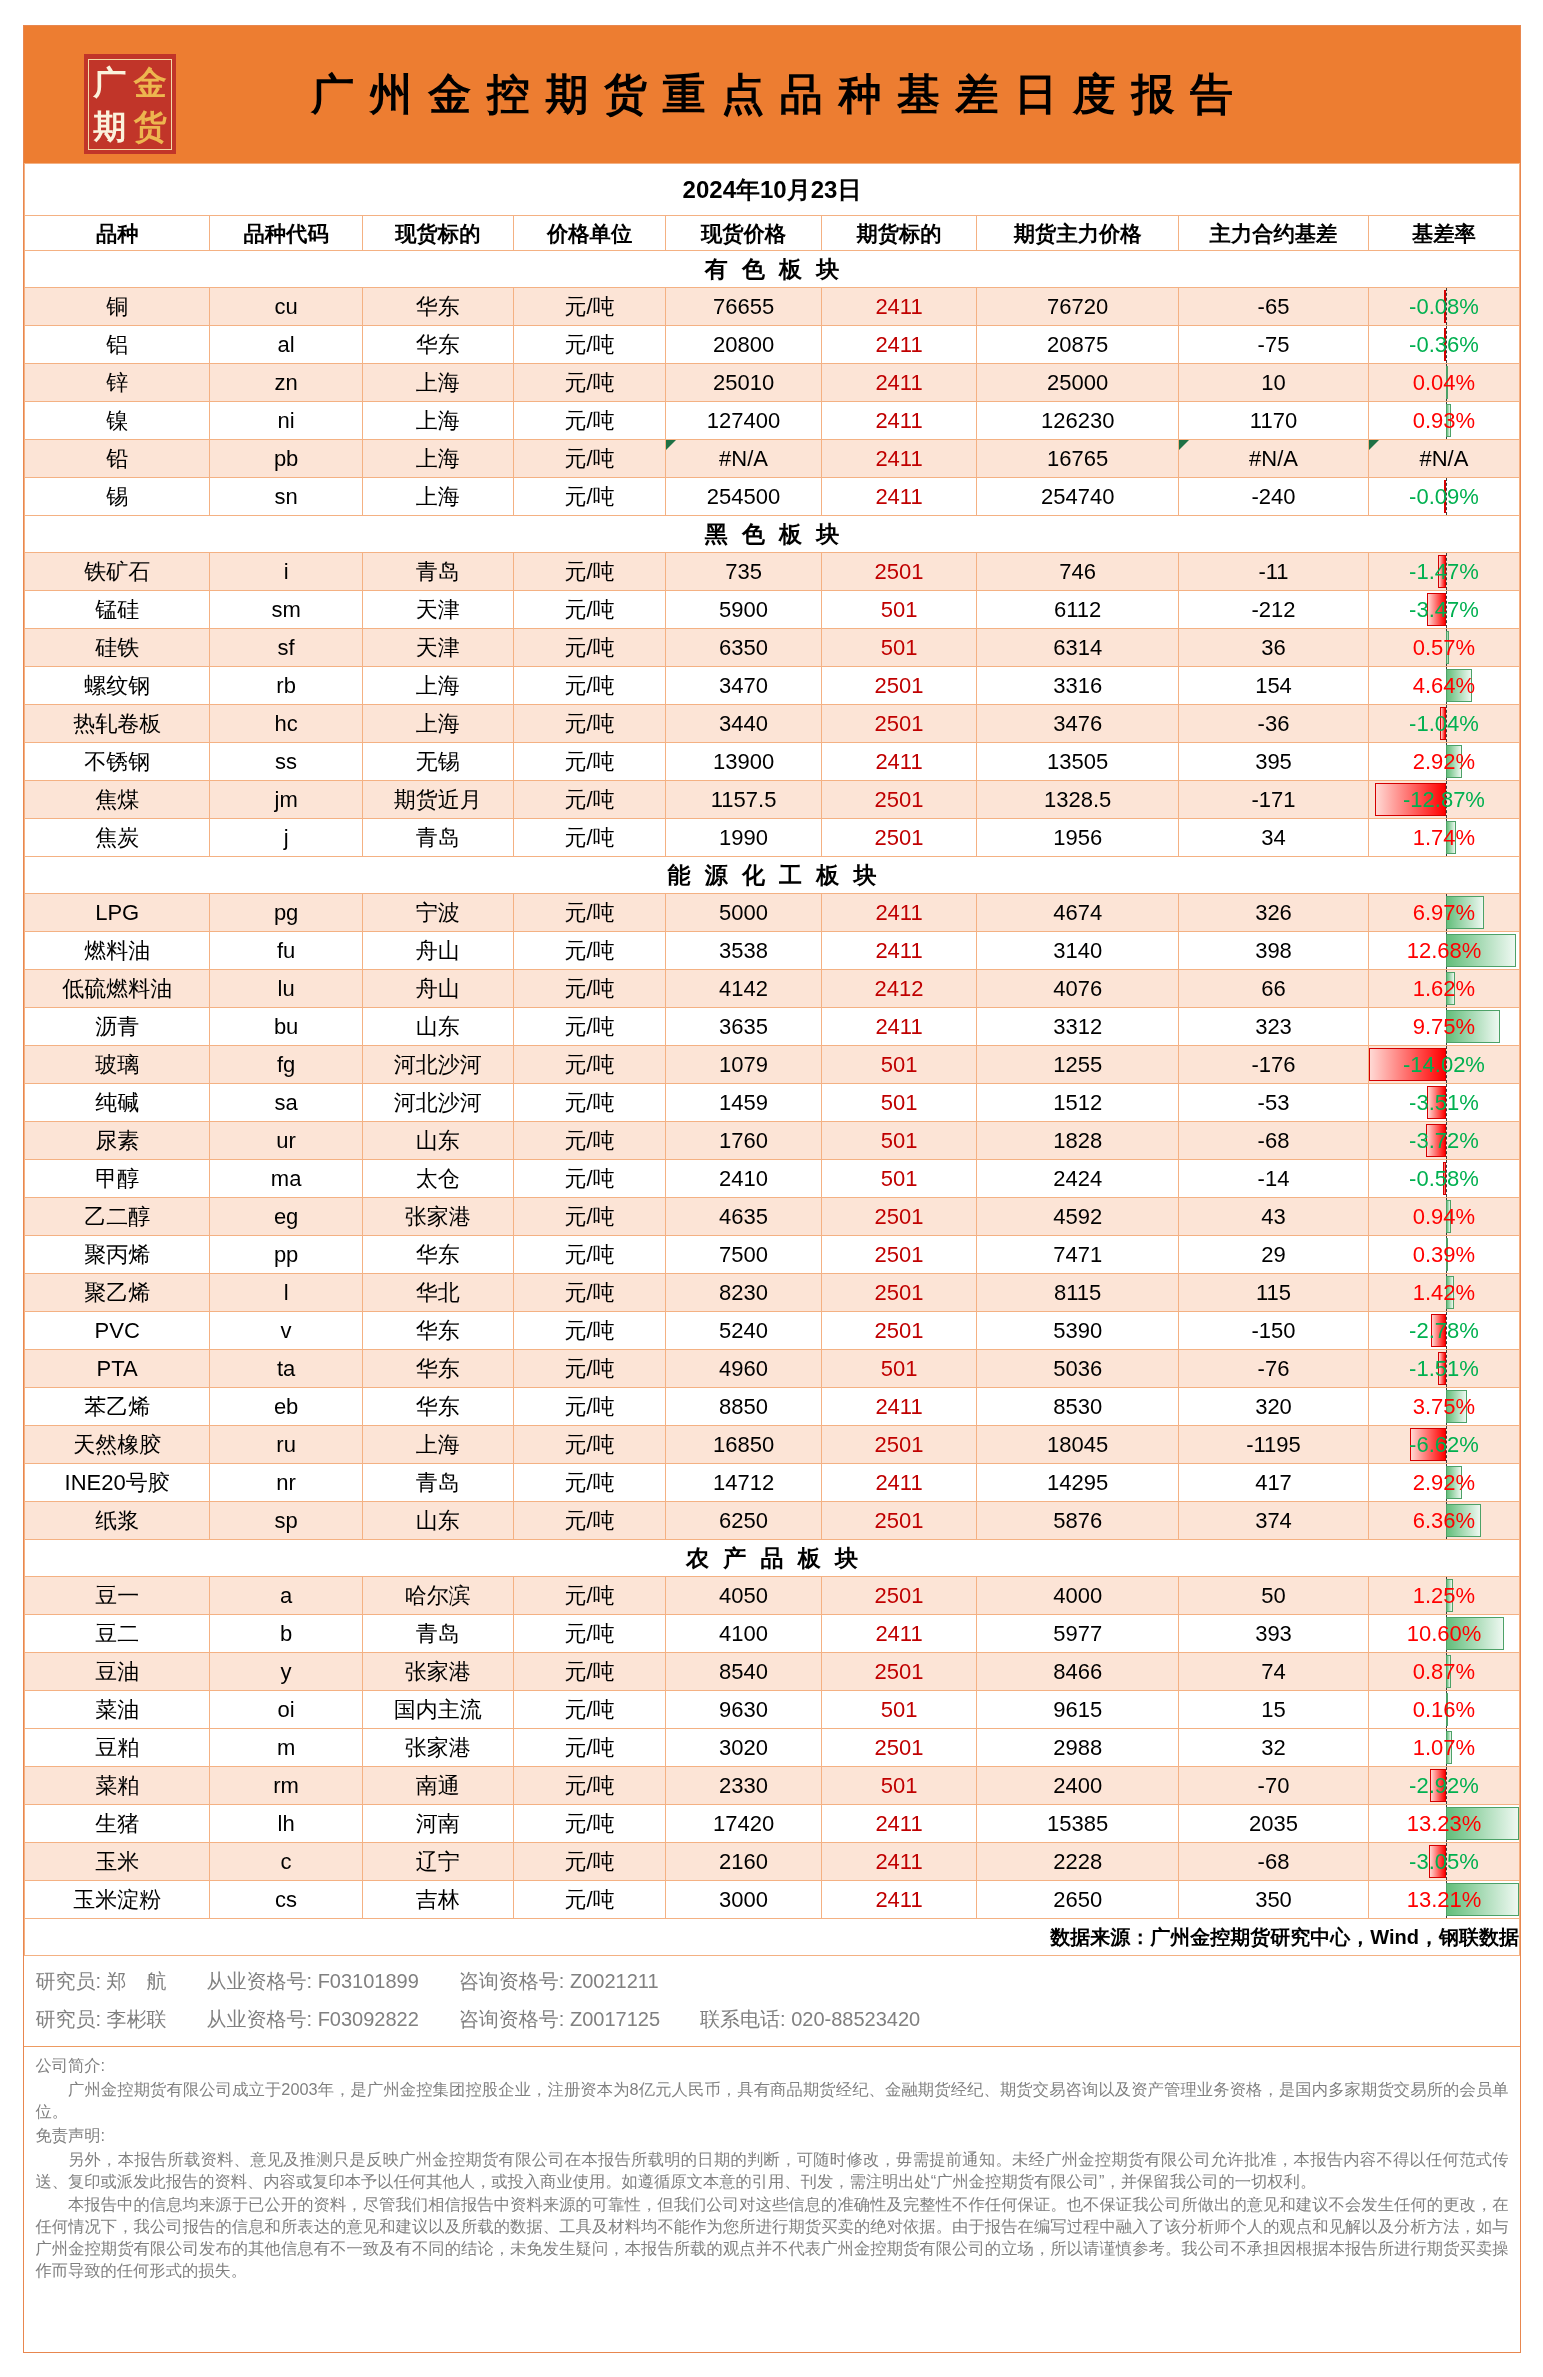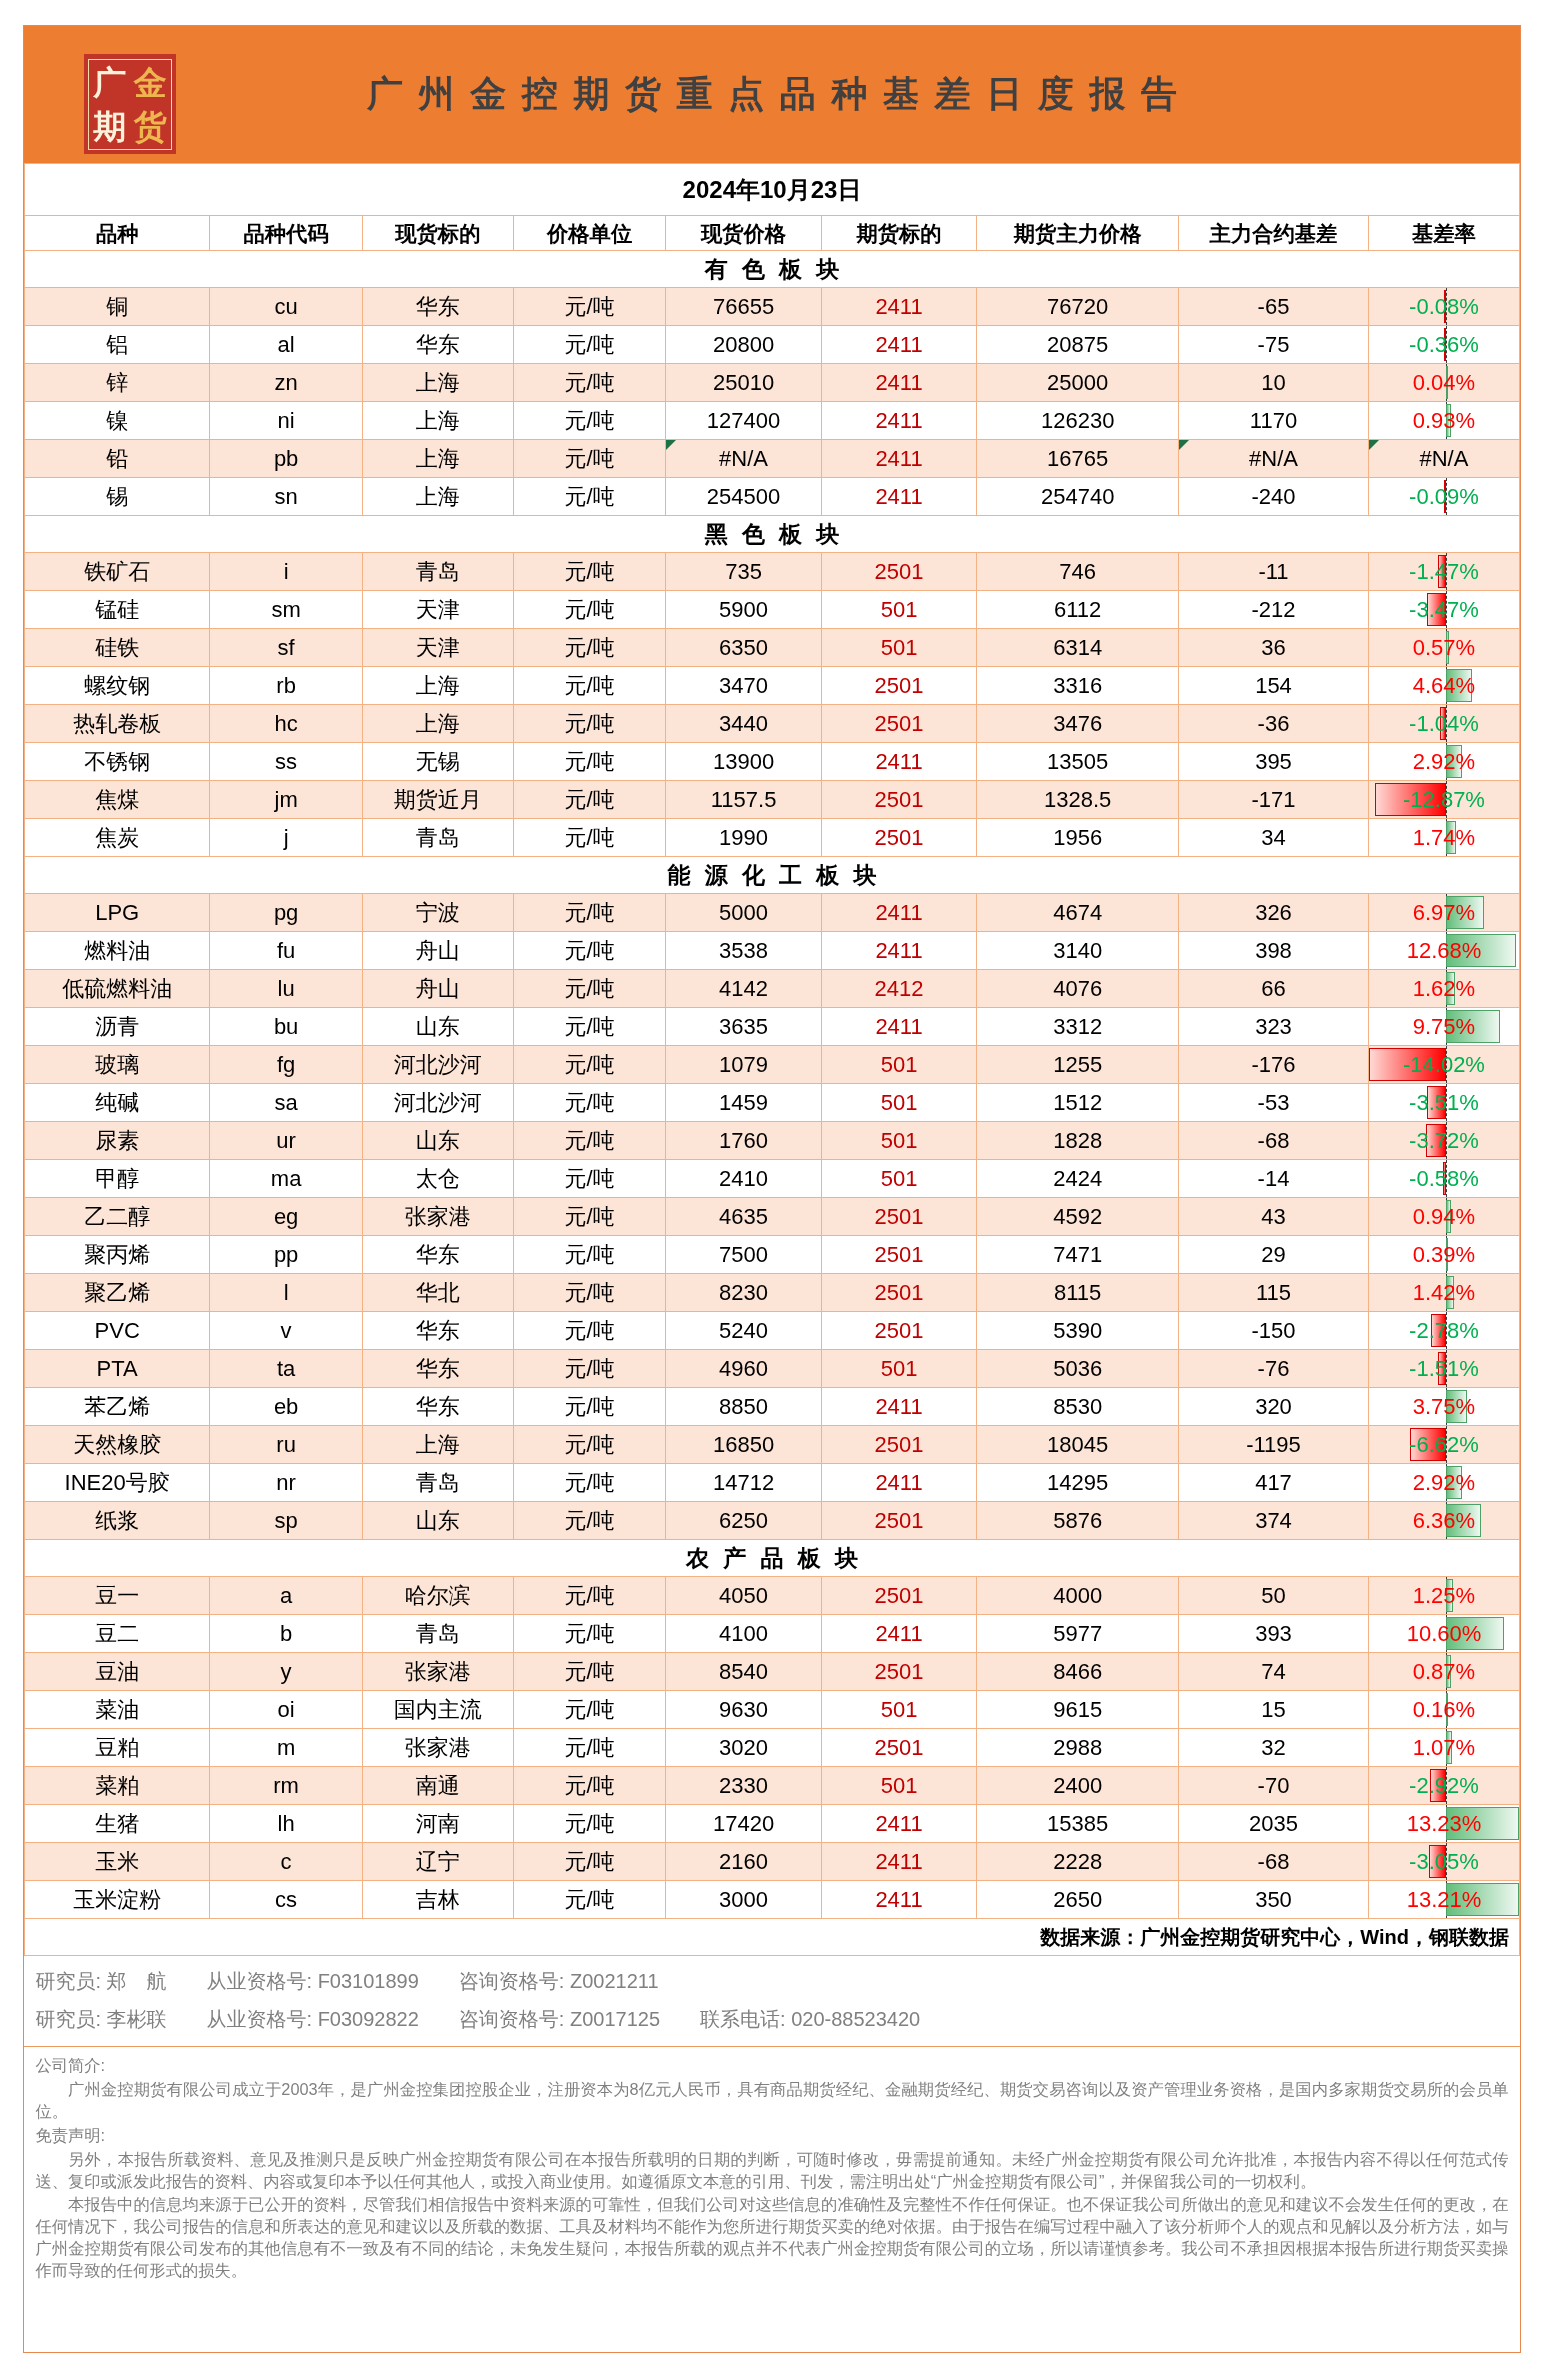--- a/index.html
+++ b/index.html
@@ -11,34 +11,34 @@
   html,body{background:#fff;}
   body{width:1543px; height:2377px; position:relative; font-family:"Liberation Sans","DejaVu Sans",sans-serif; color:#000;}
   .report{position:absolute; left:23px; top:25px; width:1498px; min-height:2328px; border:0.7px solid #E8874F; background:#fff;}
 
   
   .banner{height:137px; background:var(--banner); position:relative; display:flex; align-items:center; justify-content:center;}
   .logo{position:absolute; left:60px; top:28.4px; width:92px; height:100px; background:var(--logo-red); padding:4.3px;}
   .logo-inner{width:100%; height:100%; border:1.4px solid #F2DCA8; display:grid; grid-template-columns:1fr 1fr; align-items:center; justify-items:center; font-size:33px; font-weight:bold; line-height:1;}
   .lg-cream{color:var(--logo-cream);}
   .lg-gold{color:var(--logo-gold);}
-  .title{color:#404040; font-size:36px; font-weight:bold; letter-spacing:15.6px; text-indent:15.6px; font-family:Liberation Mono, monospace; white-space:nowrap;}
+  .title{color:#000000; font-size:43px; font-weight:bold; letter-spacing:15.6px; text-indent:15.6px; font-family:Liberation Mono, monospace; white-space:nowrap;}
 
   
   table.basis{width:100%; border-collapse:collapse; table-layout:fixed;}
   table.basis td, table.basis th{border:0.7px solid var(--grid); text-align:center; vertical-align:middle; position:relative; overflow:hidden;}
   tr.date-row td{height:52px; background:#fff; font-size:24px; font-weight:bold;}
   tr.header-row th{height:35px; background:#fff; font-size:21.3px; font-weight:bold;}
   tr.section-row td{height:37px; background:#fff; font-size:23px; font-weight:bold; letter-spacing:14.2px; text-indent:14.2px;}
   tr.data-row td{height:38px; font-size:22px;}
   tr.data-row.peach td{background:var(--peach);}
   tr.data-row.white td{background:#fff;}
   td.c-name{font-size:21.3px;}
   td.c-contract span{color:var(--contract);}
-  tr.source-row td{height:37px; background:#fff; text-align:right; font-weight:bold; font-size:20px; padding-right:10px;}
+  tr.source-row td{height:37px; background:#fff; text-align:right; font-weight:bold; font-size:20px; padding-right:0;}
 
   
   td.c-rate span{position:relative; z-index:3;}
   td.c-rate .pos-t{color:var(--pos);}
   td.c-rate .neg-t{color:var(--neg);}
   td.c-rate .na{color:#000;}
   .axis{position:absolute; left:51.4%; top:0; bottom:0; width:0; border-left:1.4px dashed #3a3a3a; z-index:1;}
   .bar{position:absolute; top:2.1px; bottom:2.1px; z-index:2;}
   .bar.pos{left:51.4%; background:linear-gradient(to right,var(--bar-green) 0%,#eef8f1 100%); border:0.7px solid #4DA167;}
   .bar.neg{right:48.6%; background:linear-gradient(to left,var(--bar-red) 0%,#ffd9d4 100%); border:0.7px solid #D40000;}

